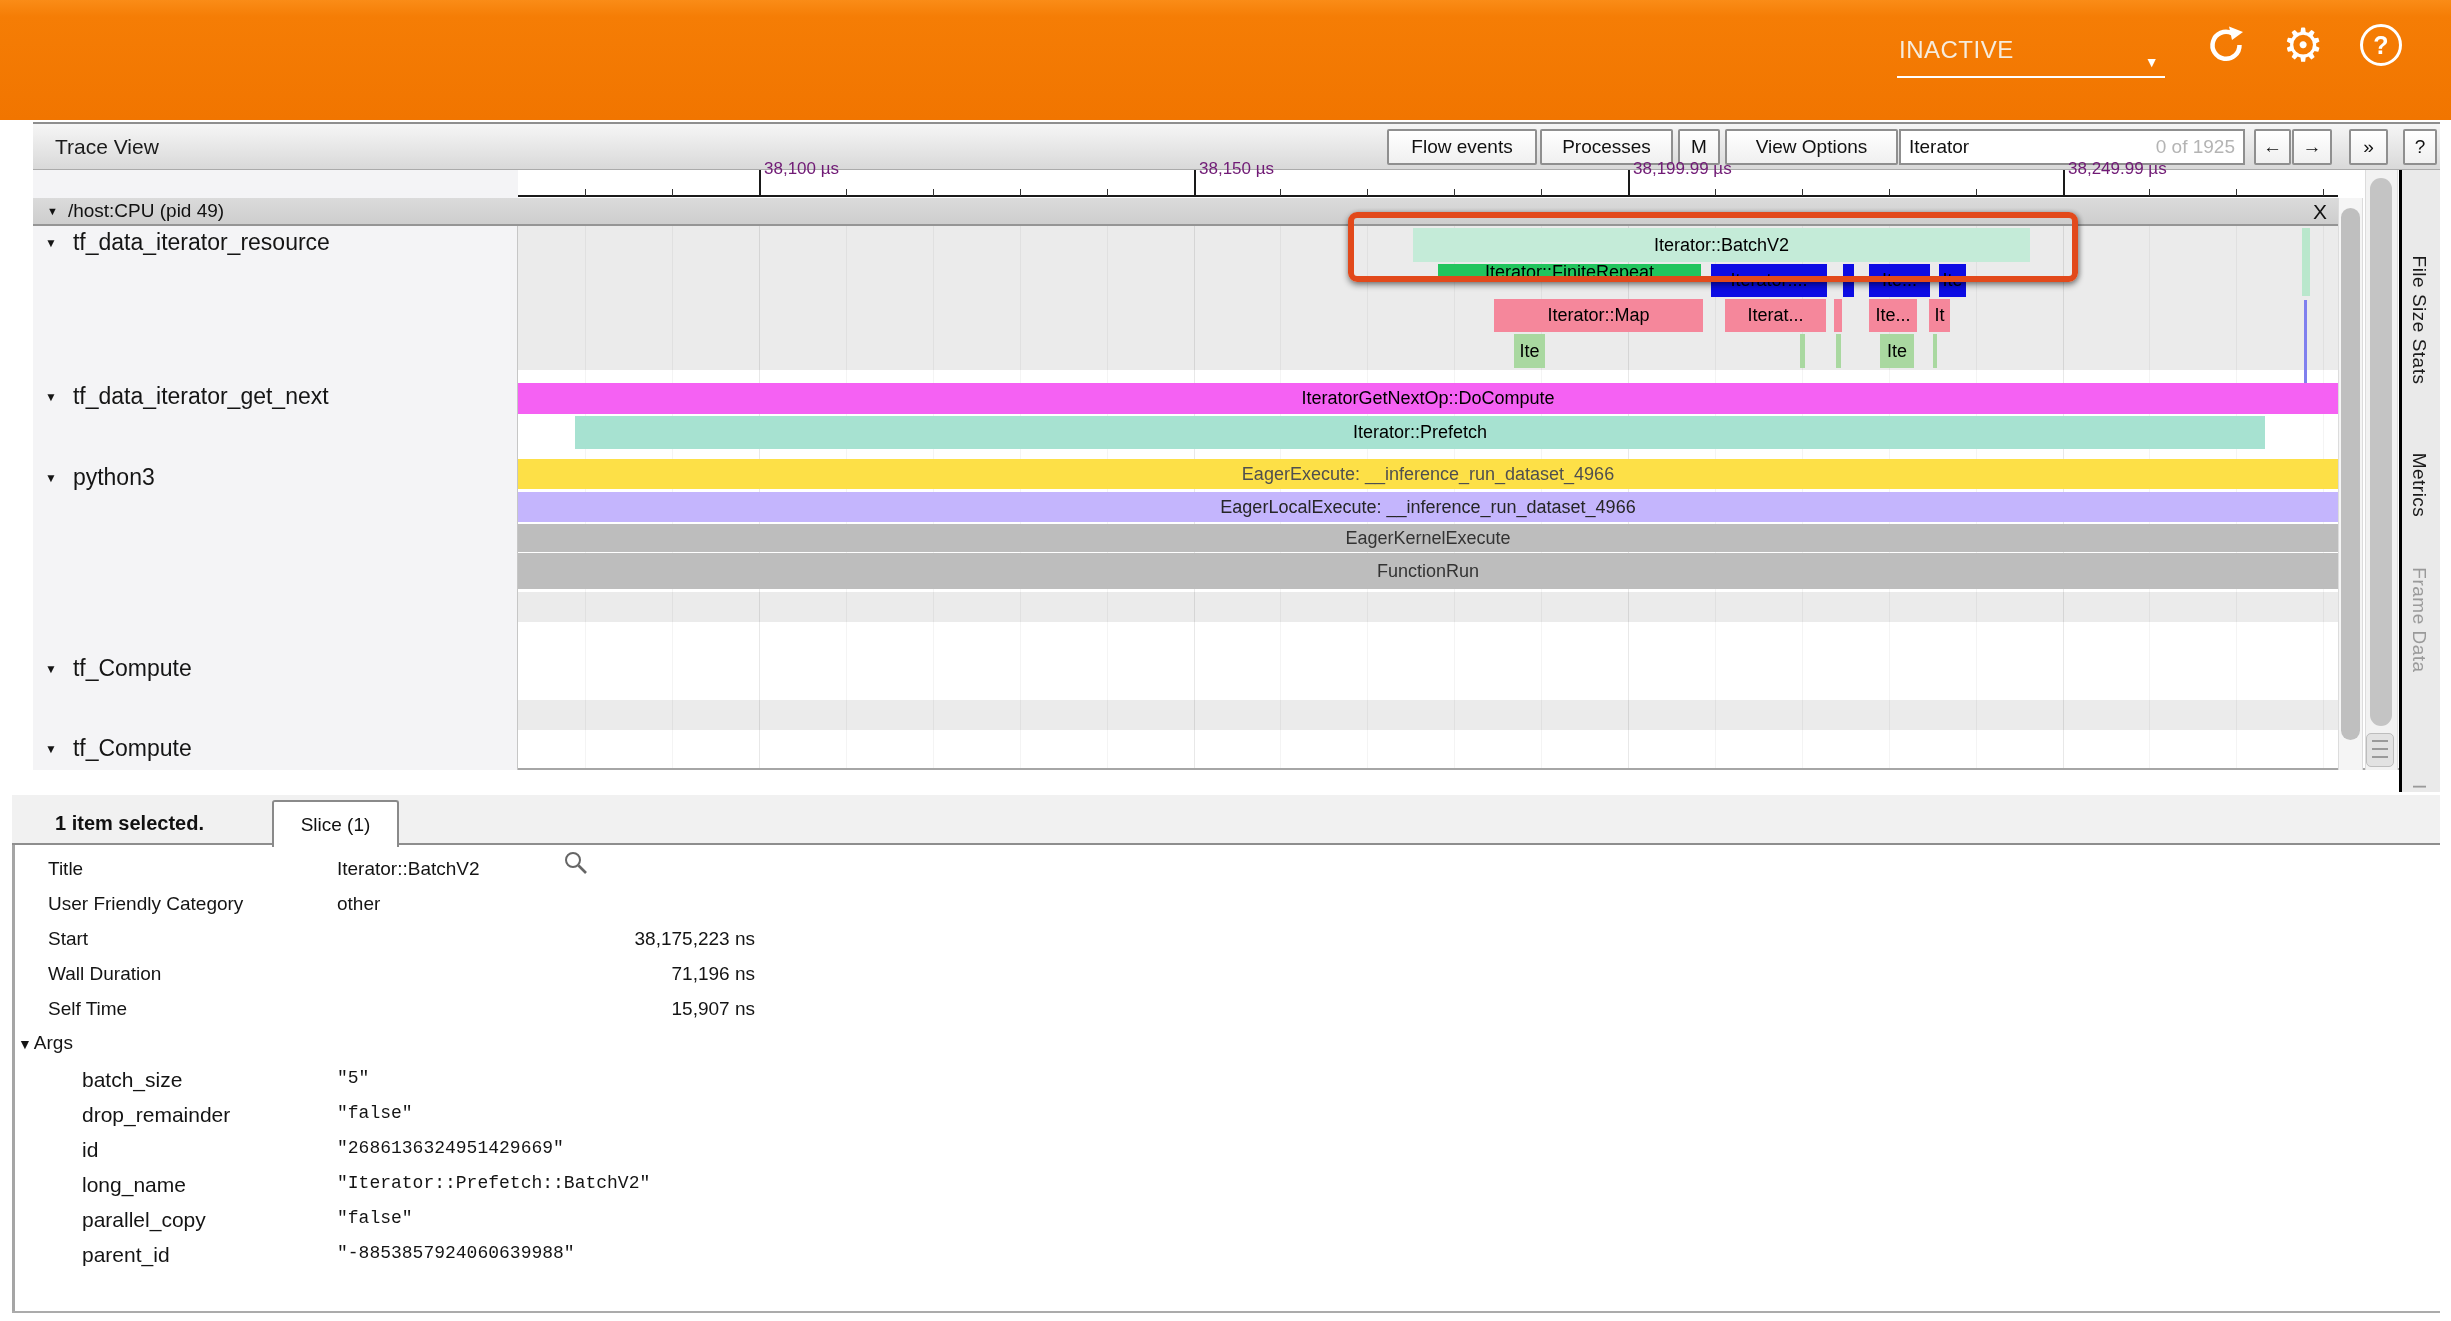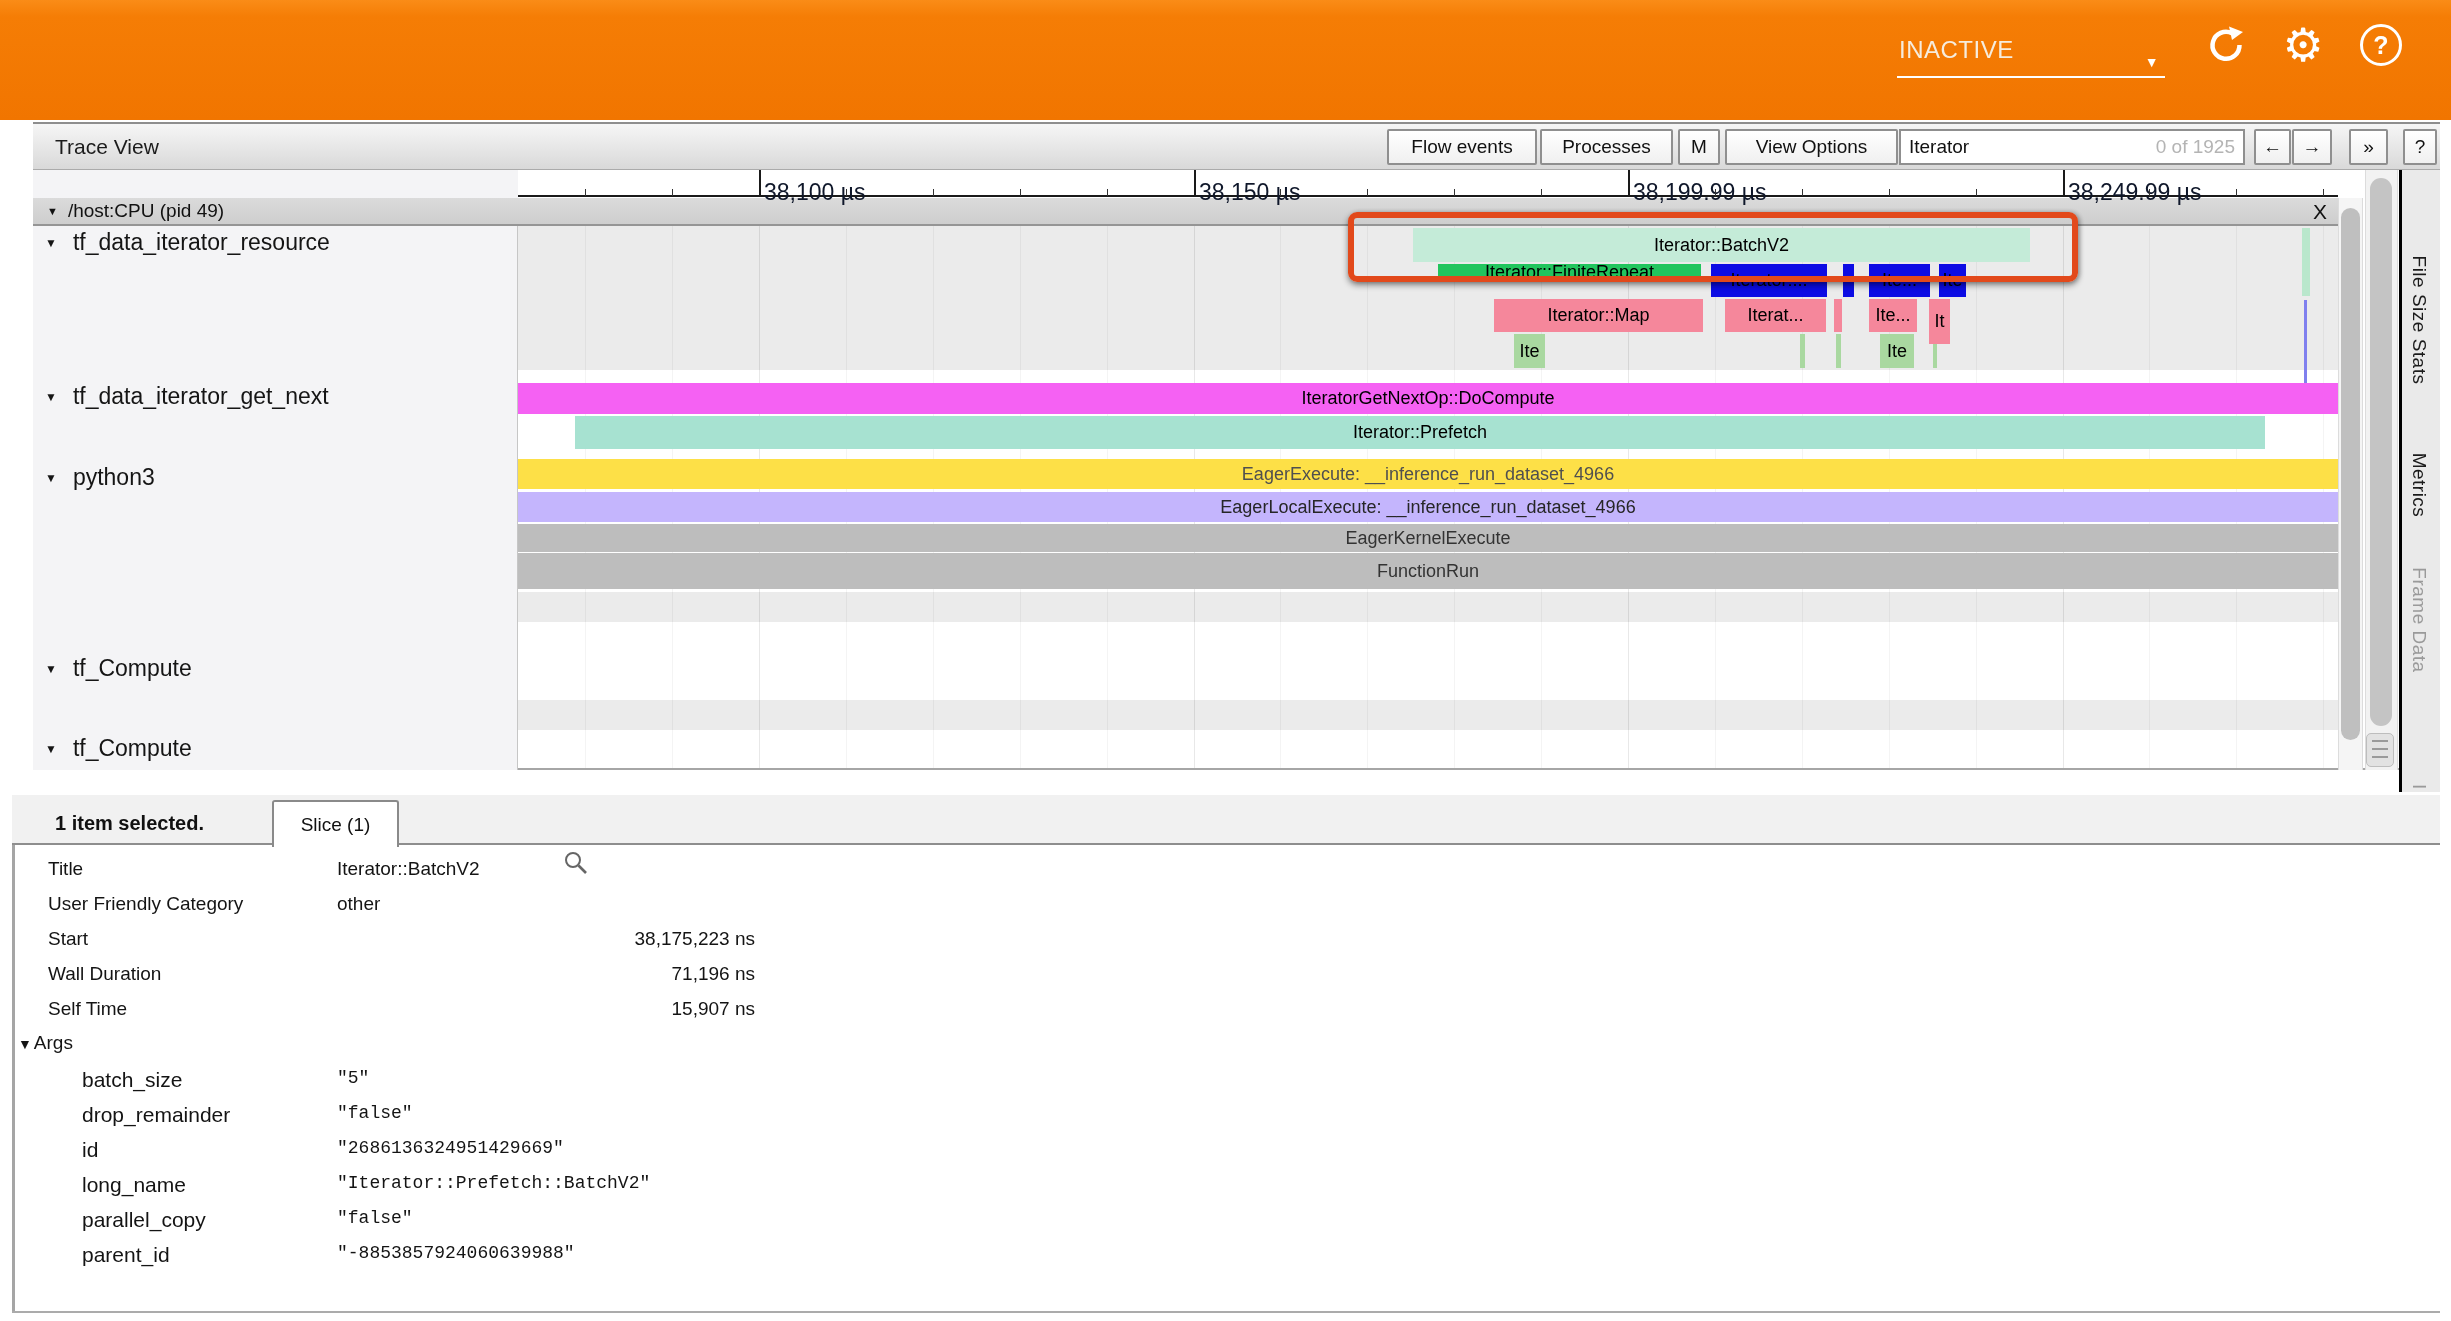--- a/index.html
+++ b/index.html
@@ -31,21 +31,21 @@
   .tb-search{position:absolute;top:5px;left:1866px;width:346px;height:36px;box-sizing:border-box;
     border:2px solid #8f8f8f;background:#fff;font-size:19px;display:flex;align-items:center;padding:0 8px;}
   .tb-search .q{color:#111;}
   .tb-search .cnt{margin-left:auto;color:#b4b4b4;}
 
   
   .ruler-left-bg{position:absolute;left:33px;top:170px;width:485px;height:28px;background:#f4f4f6;}
   .ruler-base{position:absolute;left:518px;top:195px;width:1820px;height:2px;background:#1a1a1a;}
   .tick-major{position:absolute;top:170px;width:2px;height:26px;background:#1a1a1a;}
   .tick-minor{position:absolute;top:189px;width:1px;height:7px;background:#333;}
-  .tick-label{position:absolute;top:179px;font-size:23px;color:#0f172a;white-space:nowrap;}
+  .tick-label{position:absolute;top:159px;font-size:17px;color:#701a75;white-space:nowrap;}
   .gridline{position:absolute;top:226px;height:542px;width:1px;}
   .gl-minor{background:rgba(0,0,0,0.045);}
   .gl-major{background:rgba(0,0,0,0.09);}
 
   
   .cpu-header{position:absolute;left:33px;top:198px;width:2305px;height:28px;box-sizing:border-box;
     background:linear-gradient(180deg,#dbdbdb,#cecece);border-bottom:2px solid #959595;
     display:flex;align-items:center;font-size:19px;color:#111;}
   .cpu-header .tri{font-size:11px;margin:0 10px 0 14px;}
   .close-x{position:absolute;left:2306px;top:199px;width:28px;height:26px;font-size:21px;color:#111;
@@ -243,21 +243,21 @@
     <div class="bar" style="left: 1413px; top: 228px; width: 617px; height: 34px; background: rgb(196, 235, 216); color: rgb(0, 0, 0); z-index: 10;">Iterator::BatchV2</div>
     <div class="bar" style="left: 1438px; top: 264px; width: 263px; height: 17px; background: #22c55e; color: rgb(0, 0, 0); z-index: 10;">Iterator::FiniteRepeat</div>
     <div class="bar" style="left: 1711px; top: 264px; width: 116px; height: 33px; background: rgb(12, 12, 228); color: rgb(0, 0, 0); z-index: 10;">Iterator:...</div>
     <div class="bar" style="left: 1843px; top: 264px; width: 11px; height: 33px; background: rgb(12, 12, 228); color: rgb(0, 0, 0); z-index: 9;"></div>
     <div class="bar" style="left: 1869px; top: 264px; width: 61px; height: 33px; background: rgb(12, 12, 228); color: rgb(0, 0, 0); z-index: 10;">Ite...</div>
     <div class="bar" style="left: 1939px; top: 264px; width: 27px; height: 33px; background: rgb(12, 12, 228); color: rgb(0, 0, 0); z-index: 10;">Ite</div>
     <div class="bar" style="left: 1494px; top: 299px; width: 209px; height: 33px; background: rgb(245, 135, 155); color: rgb(0, 0, 0); z-index: 10;">Iterator::Map</div>
     <div class="bar" style="left: 1725px; top: 299px; width: 101px; height: 33px; background: rgb(245, 135, 155); color: rgb(0, 0, 0); z-index: 10;">Iterat...</div>
     <div class="bar" style="left: 1834px; top: 299px; width: 8px; height: 33px; background: rgb(245, 135, 155); color: rgb(0, 0, 0); z-index: 9;"></div>
     <div class="bar" style="left: 1869px; top: 299px; width: 48px; height: 33px; background: rgb(245, 135, 155); color: rgb(0, 0, 0); z-index: 10;">Ite...</div>
-    <div class="bar" style="left: 1929px; top: 299px; width: 21px; height: 45px; background: rgb(245, 135, 155); color: rgb(0, 0, 0); z-index: 10;">It</div>
+    <div class="bar" style="left: 1929px; top: 299px; width: 21px; height: 33px; background: rgb(245, 135, 155); color: rgb(0, 0, 0); z-index: 10;">It</div>
     <div class="bar" style="left: 1514px; top: 334px; width: 31px; height: 34px; background: rgb(169, 216, 160); color: rgb(0, 0, 0); z-index: 10;">Ite</div>
     <div class="bar" style="left: 1800px; top: 334px; width: 5px; height: 34px; background: rgb(169, 216, 160); color: rgb(0, 0, 0); z-index: 9;"></div>
     <div class="bar" style="left: 1836px; top: 334px; width: 5px; height: 34px; background: rgb(169, 216, 160); color: rgb(0, 0, 0); z-index: 9;"></div>
     <div class="bar" style="left: 1880px; top: 334px; width: 34px; height: 34px; background: rgb(169, 216, 160); color: rgb(0, 0, 0); z-index: 10;">Ite</div>
     <div class="bar" style="left: 1933px; top: 334px; width: 4px; height: 34px; background: rgb(169, 216, 160); color: rgb(0, 0, 0); z-index: 9;"></div>
     <div class="bar" style="left: 2302px; top: 228px; width: 8px; height: 68px; background: rgb(185, 231, 204); color: rgb(0, 0, 0); z-index: 9;"></div>
     <div class="bar" style="left: 2304px; top: 300px; width: 3px; height: 104px; background: rgb(128, 128, 238); color: rgb(0, 0, 0); z-index: 9;"></div>
     <div class="bar" style="left: 575px; top: 416px; width: 1690px; height: 33px; background: rgb(167, 226, 209); color: rgb(0, 0, 0); z-index: 10;">Iterator::Prefetch</div>
     <div class="bar" style="left: 518px; top: 383px; width: 1820px; height: 31px; background: rgb(245, 97, 243); color: rgb(0, 0, 0); z-index: 10;">IteratorGetNextOp::DoCompute</div>
     <div class="bar" style="left: 518px; top: 459px; width: 1820px; height: 30px; background: #fde047; color: rgb(79, 79, 79); z-index: 10;">EagerExecute: __inference_run_dataset_4966</div>

